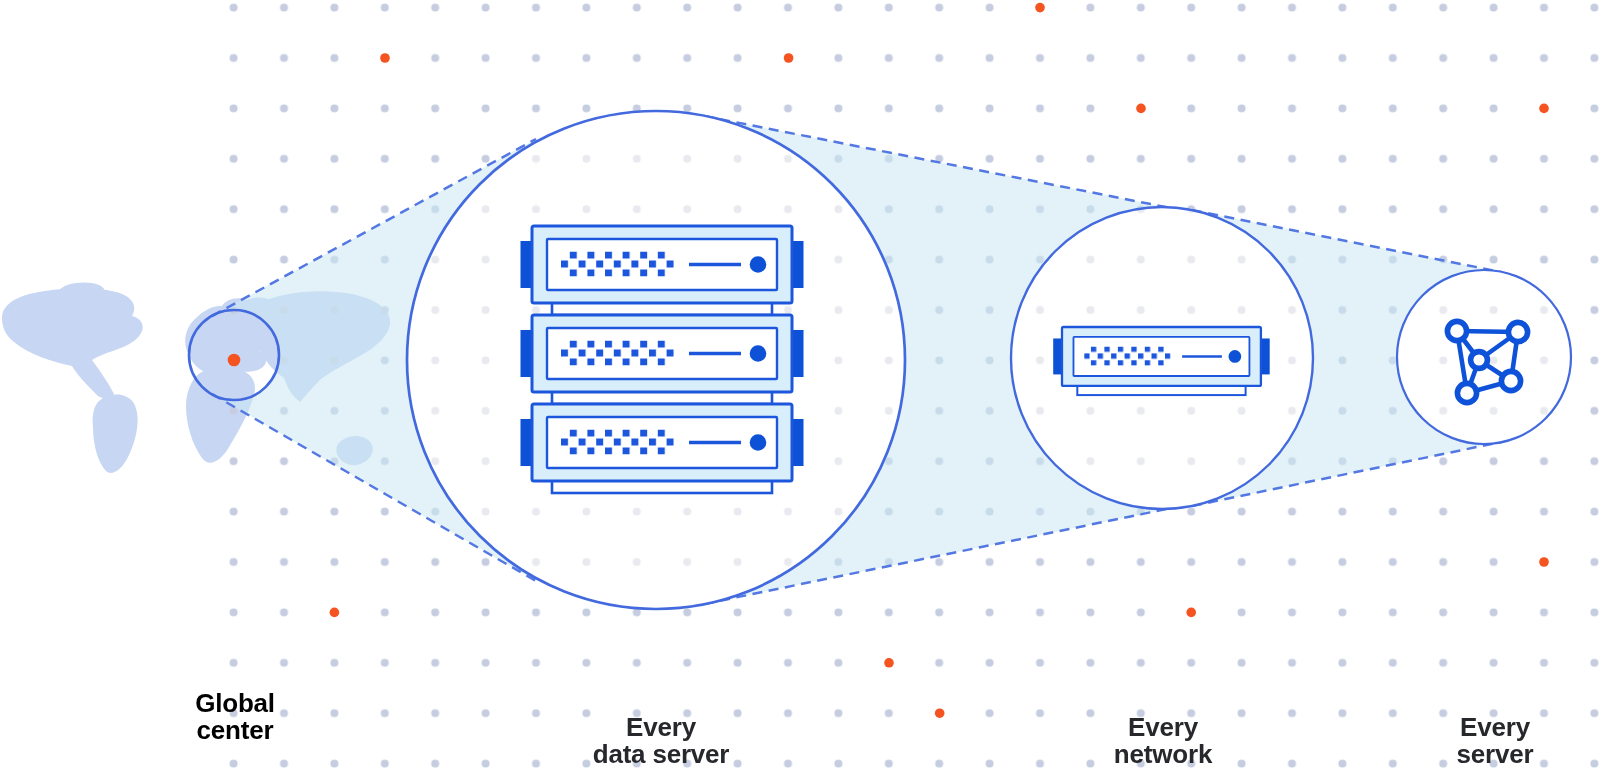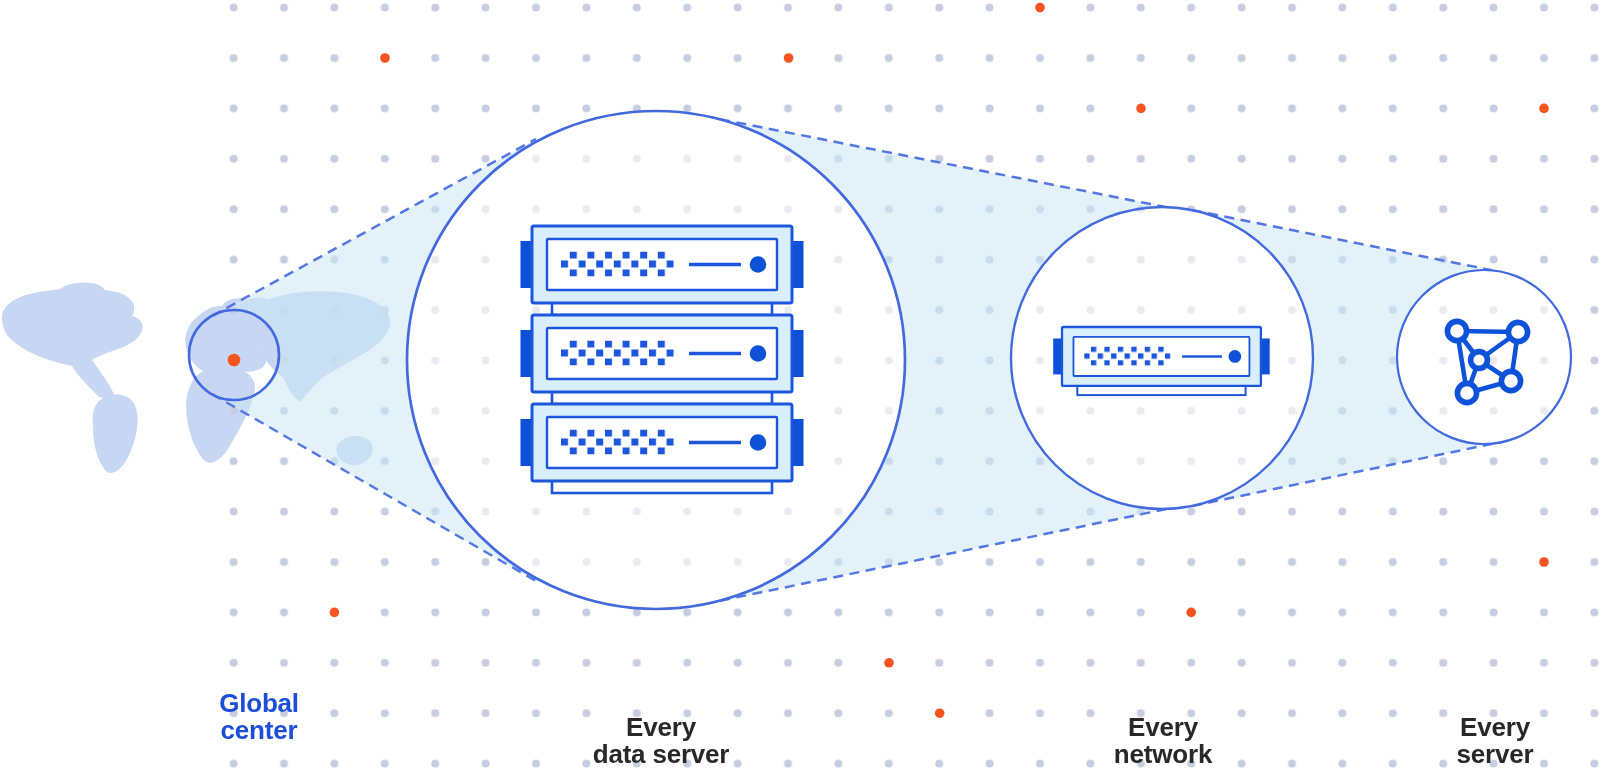--- a/index.html
+++ b/index.html
@@ -3,21 +3,21 @@
 <meta charset="utf-8">
 <style>
   html,body{margin:0;padding:0;background:#ffffff;}
   body{width:1620px;height:782px;position:relative;overflow:hidden;
        font-family:"Liberation Sans",sans-serif;}
   .stage{position:absolute;inset:0;width:1620px;height:782px;}
   .lbl{position:absolute;transform:translateX(-50%);text-align:center;
        font-weight:700;font-size:26px;line-height:27px;letter-spacing:-0.2px;
        white-space:nowrap;}
   .lbl span{display:block;}
-  .lbl-blue{color:#1d4ed8;margin-left:24px;}
+  .lbl-blue{color:#000000;}
   .lbl-dark{color:#26282b;margin-top:24px;}
 </style>
 </head>
 <body>
 
 <div class="stage">
 <svg width="1620" height="782" viewBox="0 0 1620 782">
   <defs>
     <pattern id="gridDots" patternUnits="userSpaceOnUse" width="50.4" height="50.4" x="208.4" y="-17.6">
       <circle cx="25.2" cy="25.2" r="4" fill="#c6cde0"></circle>

